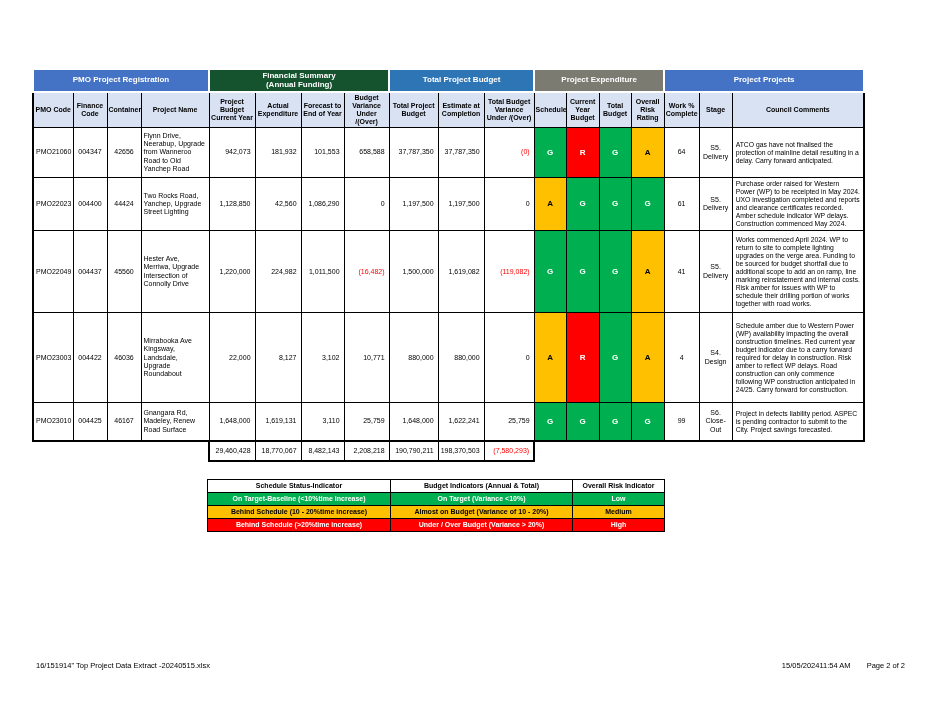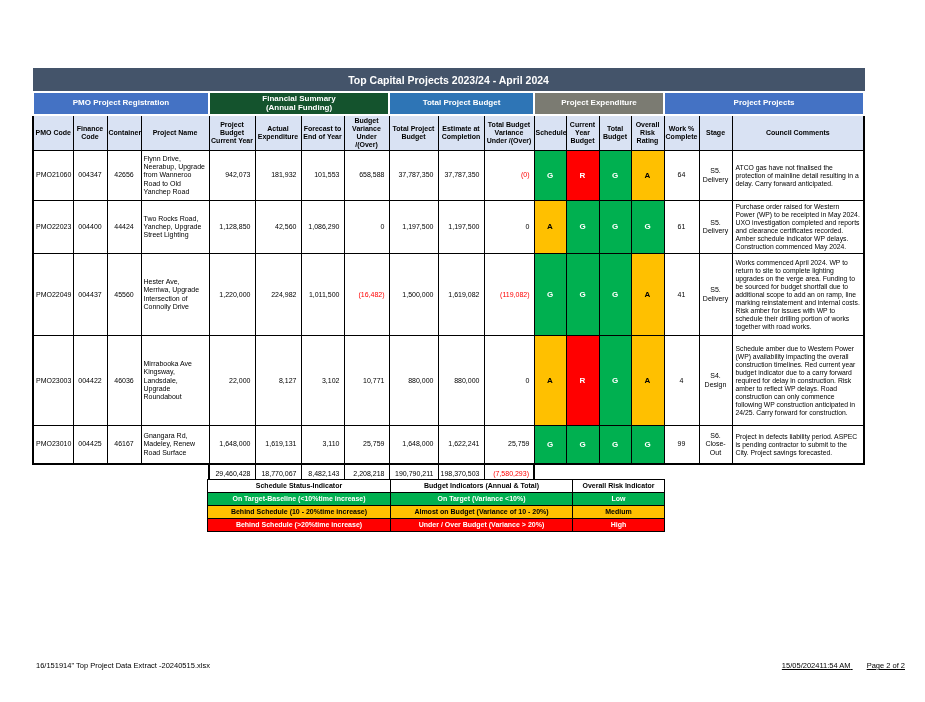--- a/index.html
+++ b/index.html
@@ -32,21 +32,21 @@
   tr.totals-row td.t-last{border-right:2px solid #000;}
 
   
   table.legend{position:absolute;left:207px;top:479px;width:457px;border-collapse:collapse;table-layout:fixed;}
   table.legend th,table.legend td{border:1px solid #000;font-size:7px;font-weight:bold;text-align:center;
     height:10px;padding:1px 2px;line-height:1.1;}
   table.legend th{background:#fff;}
 
   
   .footer-left{position:absolute;left:36px;top:661px;font-size:7.5px;}
-  .footer-right{position:absolute;right:20px;top:661px;font-size:7.5px;text-decoration:underline;}
+  .footer-right{position:absolute;right:20px;top:661px;font-size:7.5px;}
   .footer-right span{margin-left:14px;}
 </style>
 </head>
 <body>
 
 <div class="sheet">
 
   <table class="main">
     <colgroup>
       <col style="width:40px">
@@ -62,23 +62,20 @@
         <col style="width:50px">
       <col style="width:32px">
         <col style="width:33px">
         <col style="width:32px">
         <col style="width:33px">
       <col style="width:35px">
         <col style="width:33px">
         <col style="width:132px">
     </colgroup>
     <thead>
-      <tr class="title-row">
-        <th colspan="18">Top Capital Projects 2023/24 - April 2024</th>
-      </tr>
       <tr class="group-row" id="group-row">
           <th colspan="4" style="background: rgb(68, 114, 196);">PMO Project Registration</th>
           <th colspan="4" style="background: #14532d;">Financial Summary
 (Annual Funding)</th>
           <th colspan="3" style="background: rgb(46, 117, 182);">Total Project Budget</th>
           <th colspan="4" style="background: rgb(123, 123, 114);">Project Expenditure</th>
           <th colspan="3" style="background: rgb(68, 114, 196);">Project Projects</th>
         </tr>
       <tr class="colhead-row" id="colhead-row">
           <th>PMO Code</th>

